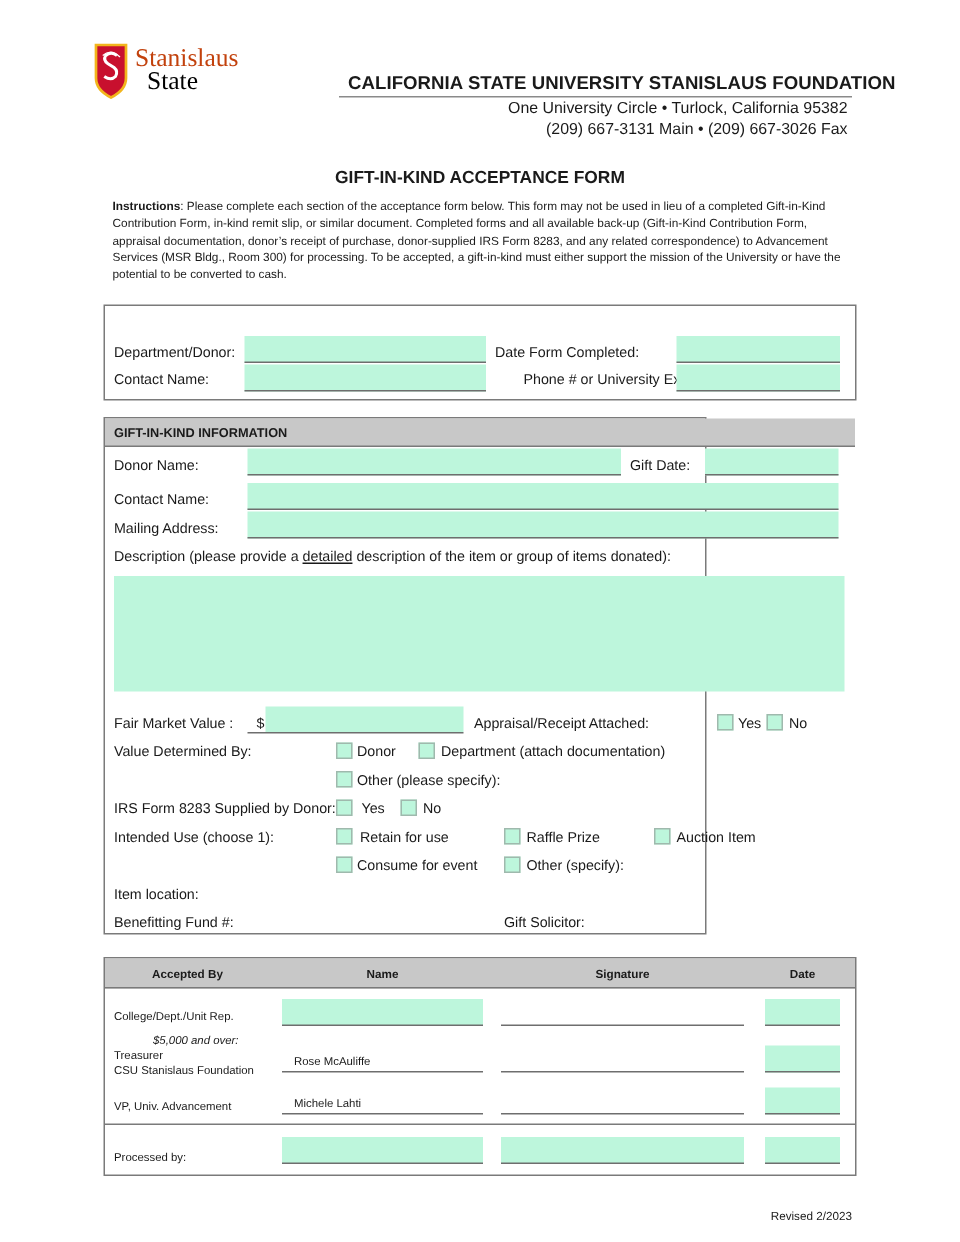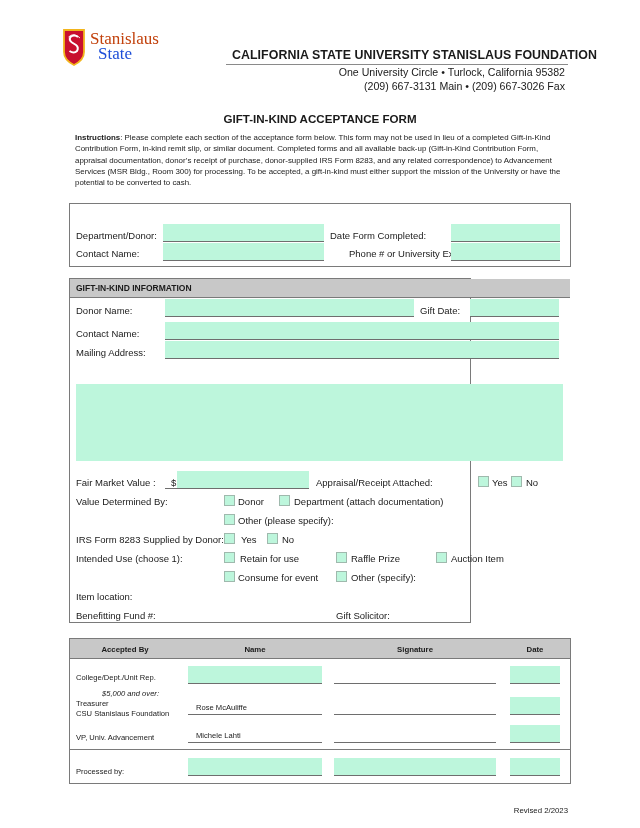--- a/index.html
+++ b/index.html
@@ -18,21 +18,21 @@
 </head>
 <body>
 
 <div class="abs" style="left:60px;top:28px;width:110px;height:40px;">
   <svg class="abs" style="left:2px;top:0;" width="24" height="38" viewBox="0 0 24 38">
     <path d="M2 2 L22 2 L22 24 Q22 32 12 37 Q2 32 2 24 Z" fill="#c8102e" stroke="#f2b51c" stroke-width="1.8"></path>
     <path d="M16 9 Q12 6 8.5 9 Q6.5 12 10 14.5 L14 17 Q17 19.5 15 23 Q12 26 7.5 23" fill="none" stroke="#ffffff" stroke-width="2"></path>
     <path d="M18 10 Q12 4 6.5 9" fill="none" stroke="#ffffff" stroke-width="0.9"></path>
   </svg>
   <div class="abs" style="left:30px;top:2px;font-family:'Liberation Serif',serif;font-size:17px;color:#c2410c;line-height:17px;">Stanislaus</div>
-  <div class="abs" style="left:38px;top:17px;font-family:'Liberation Serif',serif;font-size:17px;color:#1d4ed8;line-height:17px;">State</div>
+  <div class="abs" style="left:38px;top:17px;font-family:'Liberation Serif',serif;font-size:17px;color:#000000;line-height:17px;">State</div>
 </div>
 
 <div class="abs" style="left:232px;top:48px;font-size:12.4px;font-weight:bold;letter-spacing:0.05px;">CALIFORNIA STATE UNIVERSITY STANISLAUS FOUNDATION</div>
 <div class="abs" style="left:226px;top:64px;width:342px;height:1px;background:#8a8a8a;"></div>
 <div class="abs" style="right:75px;top:66px;font-size:10.6px;">One University Circle • Turlock, California 95382</div>
 <div class="abs" style="right:75px;top:80px;font-size:10.6px;">(209) 667-3131 Main •  (209) 667-3026 Fax</div>
 
 <div class="abs" style="left:0;width:640px;top:112px;text-align:center;font-size:11.6px;font-weight:bold;">GIFT-IN-KIND ACCEPTANCE FORM</div>
 <div class="abs" style="left:75px;top:132px;width:490px;font-size:7.9px;line-height:11.3px;">
   <span style="font-weight:bold;">Instructions</span><span>:  Please complete each section of the acceptance form below. This form may not be used in lieu of a completed Gift-in-Kind Contribution Form, in-kind remit slip, or similar document. Completed forms and all available back-up (Gift-in-Kind Contribution Form, appraisal documentation, donor’s receipt of purchase, donor-supplied IRS Form 8283, and any related correspondence) to Advancement Services (MSR Bldg., Room 300) for processing. To be accepted, a gift-in-kind must either support the mission of the University or have the potential to be converted to cash.</span>
@@ -58,20 +58,23 @@
   <div class="abs fill uline" style="left:95px;top:20px;width:249px;height:18px;"></div>
   <span class="abs lbl" style="left:350px;top:26px;">Gift Date:</span>
   <div class="abs fill uline" style="left:400px;top:20px;width:89px;height:18px;"></div>
 
   <span class="abs lbl" style="left:6px;top:49px;">Contact Name:</span>
   <div class="abs fill uline" style="left:95px;top:43px;width:394px;height:18px;"></div>
 
   <span class="abs lbl" style="left:6px;top:68px;">Mailing Address:</span>
   <div class="abs fill uline" style="left:95px;top:62px;width:394px;height:18px;"></div>
 
+  <div class="abs lbl" style="left:6px;top:87px;">
+    <span>Description (please provide a </span><span style="text-decoration:underline;">detailed</span><span> description of the item or group of items donated):</span>
+  </div>
   <div class="abs fill" style="left:6px;top:105px;width:487px;height:77px;"></div>
 
   <span class="abs lbl" style="left:6px;top:198px;">Fair Market Value :</span>
   <div class="abs uline" style="left:95px;top:192px;width:144px;height:18px;">
     <span class="abs lbl" style="left:6px;top:6px;">$</span>
     <div class="abs fill" style="left:12px;top:0;width:132px;height:17px;"></div>
   </div>
   <span class="abs lbl" style="left:246px;top:198px;">Appraisal/Receipt Attached:</span>
   <div class="abs cb" style="left:408px;top:197px;"></div>
   <span class="abs lbl" style="left:422px;top:198px;">Yes</span>

